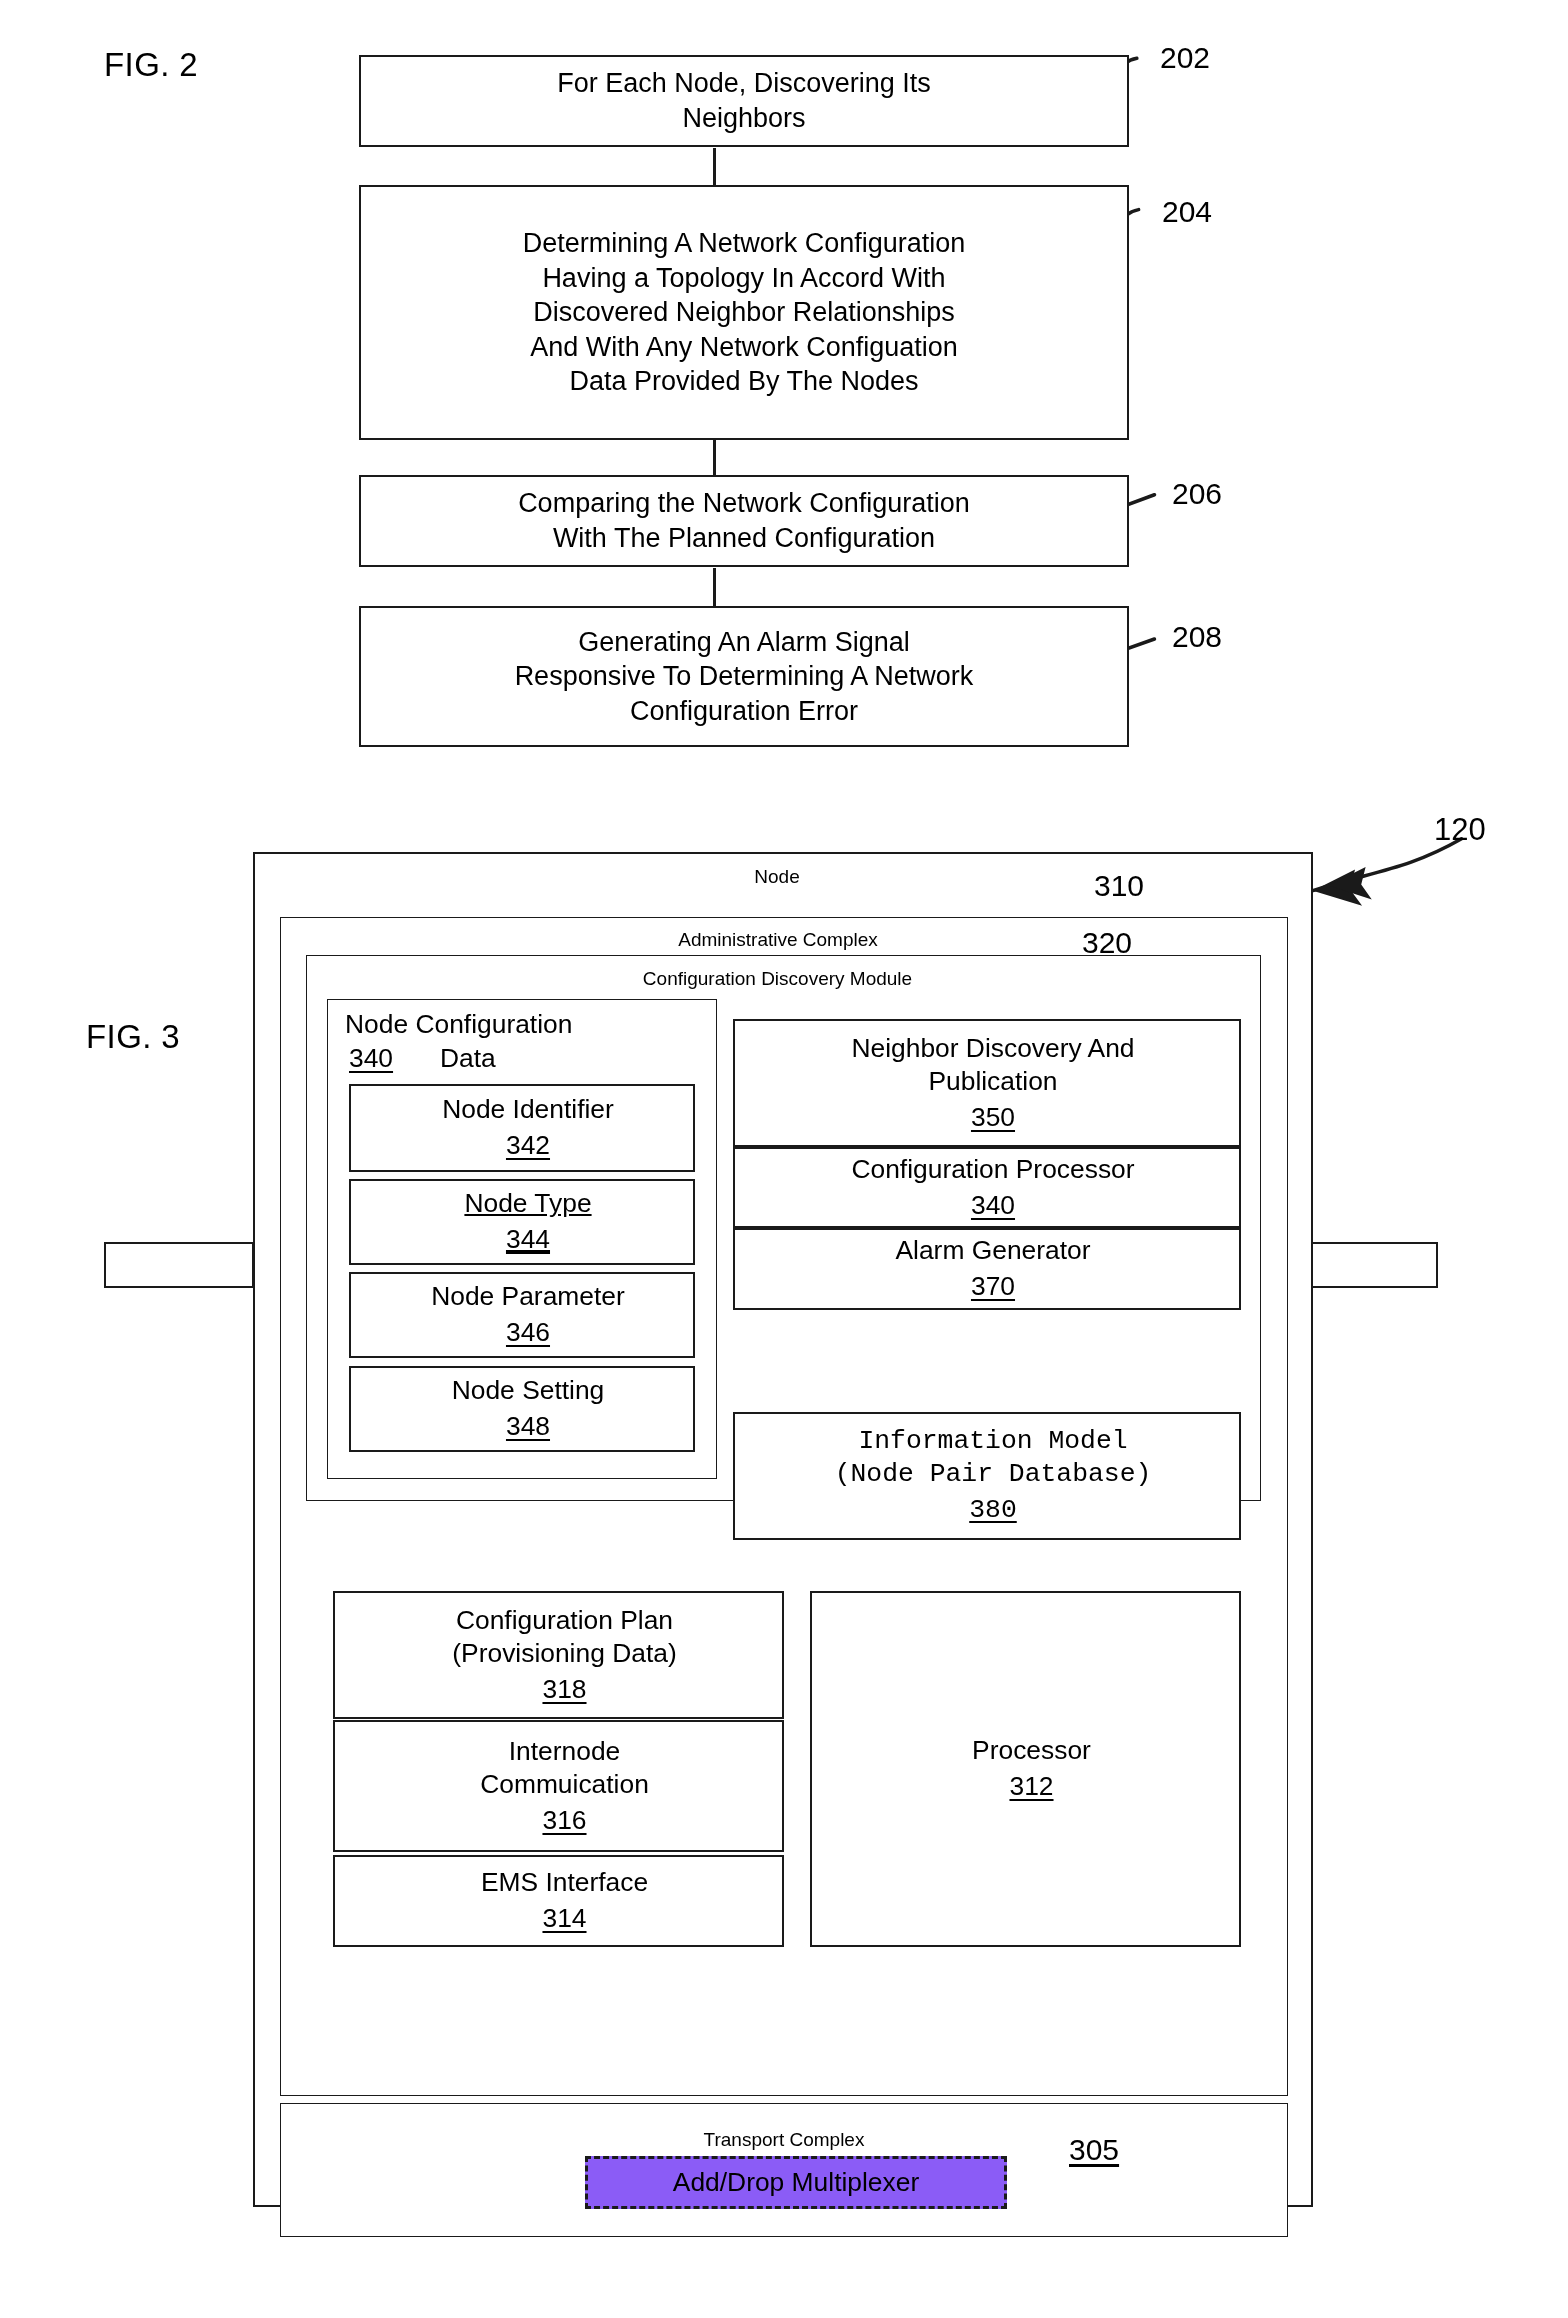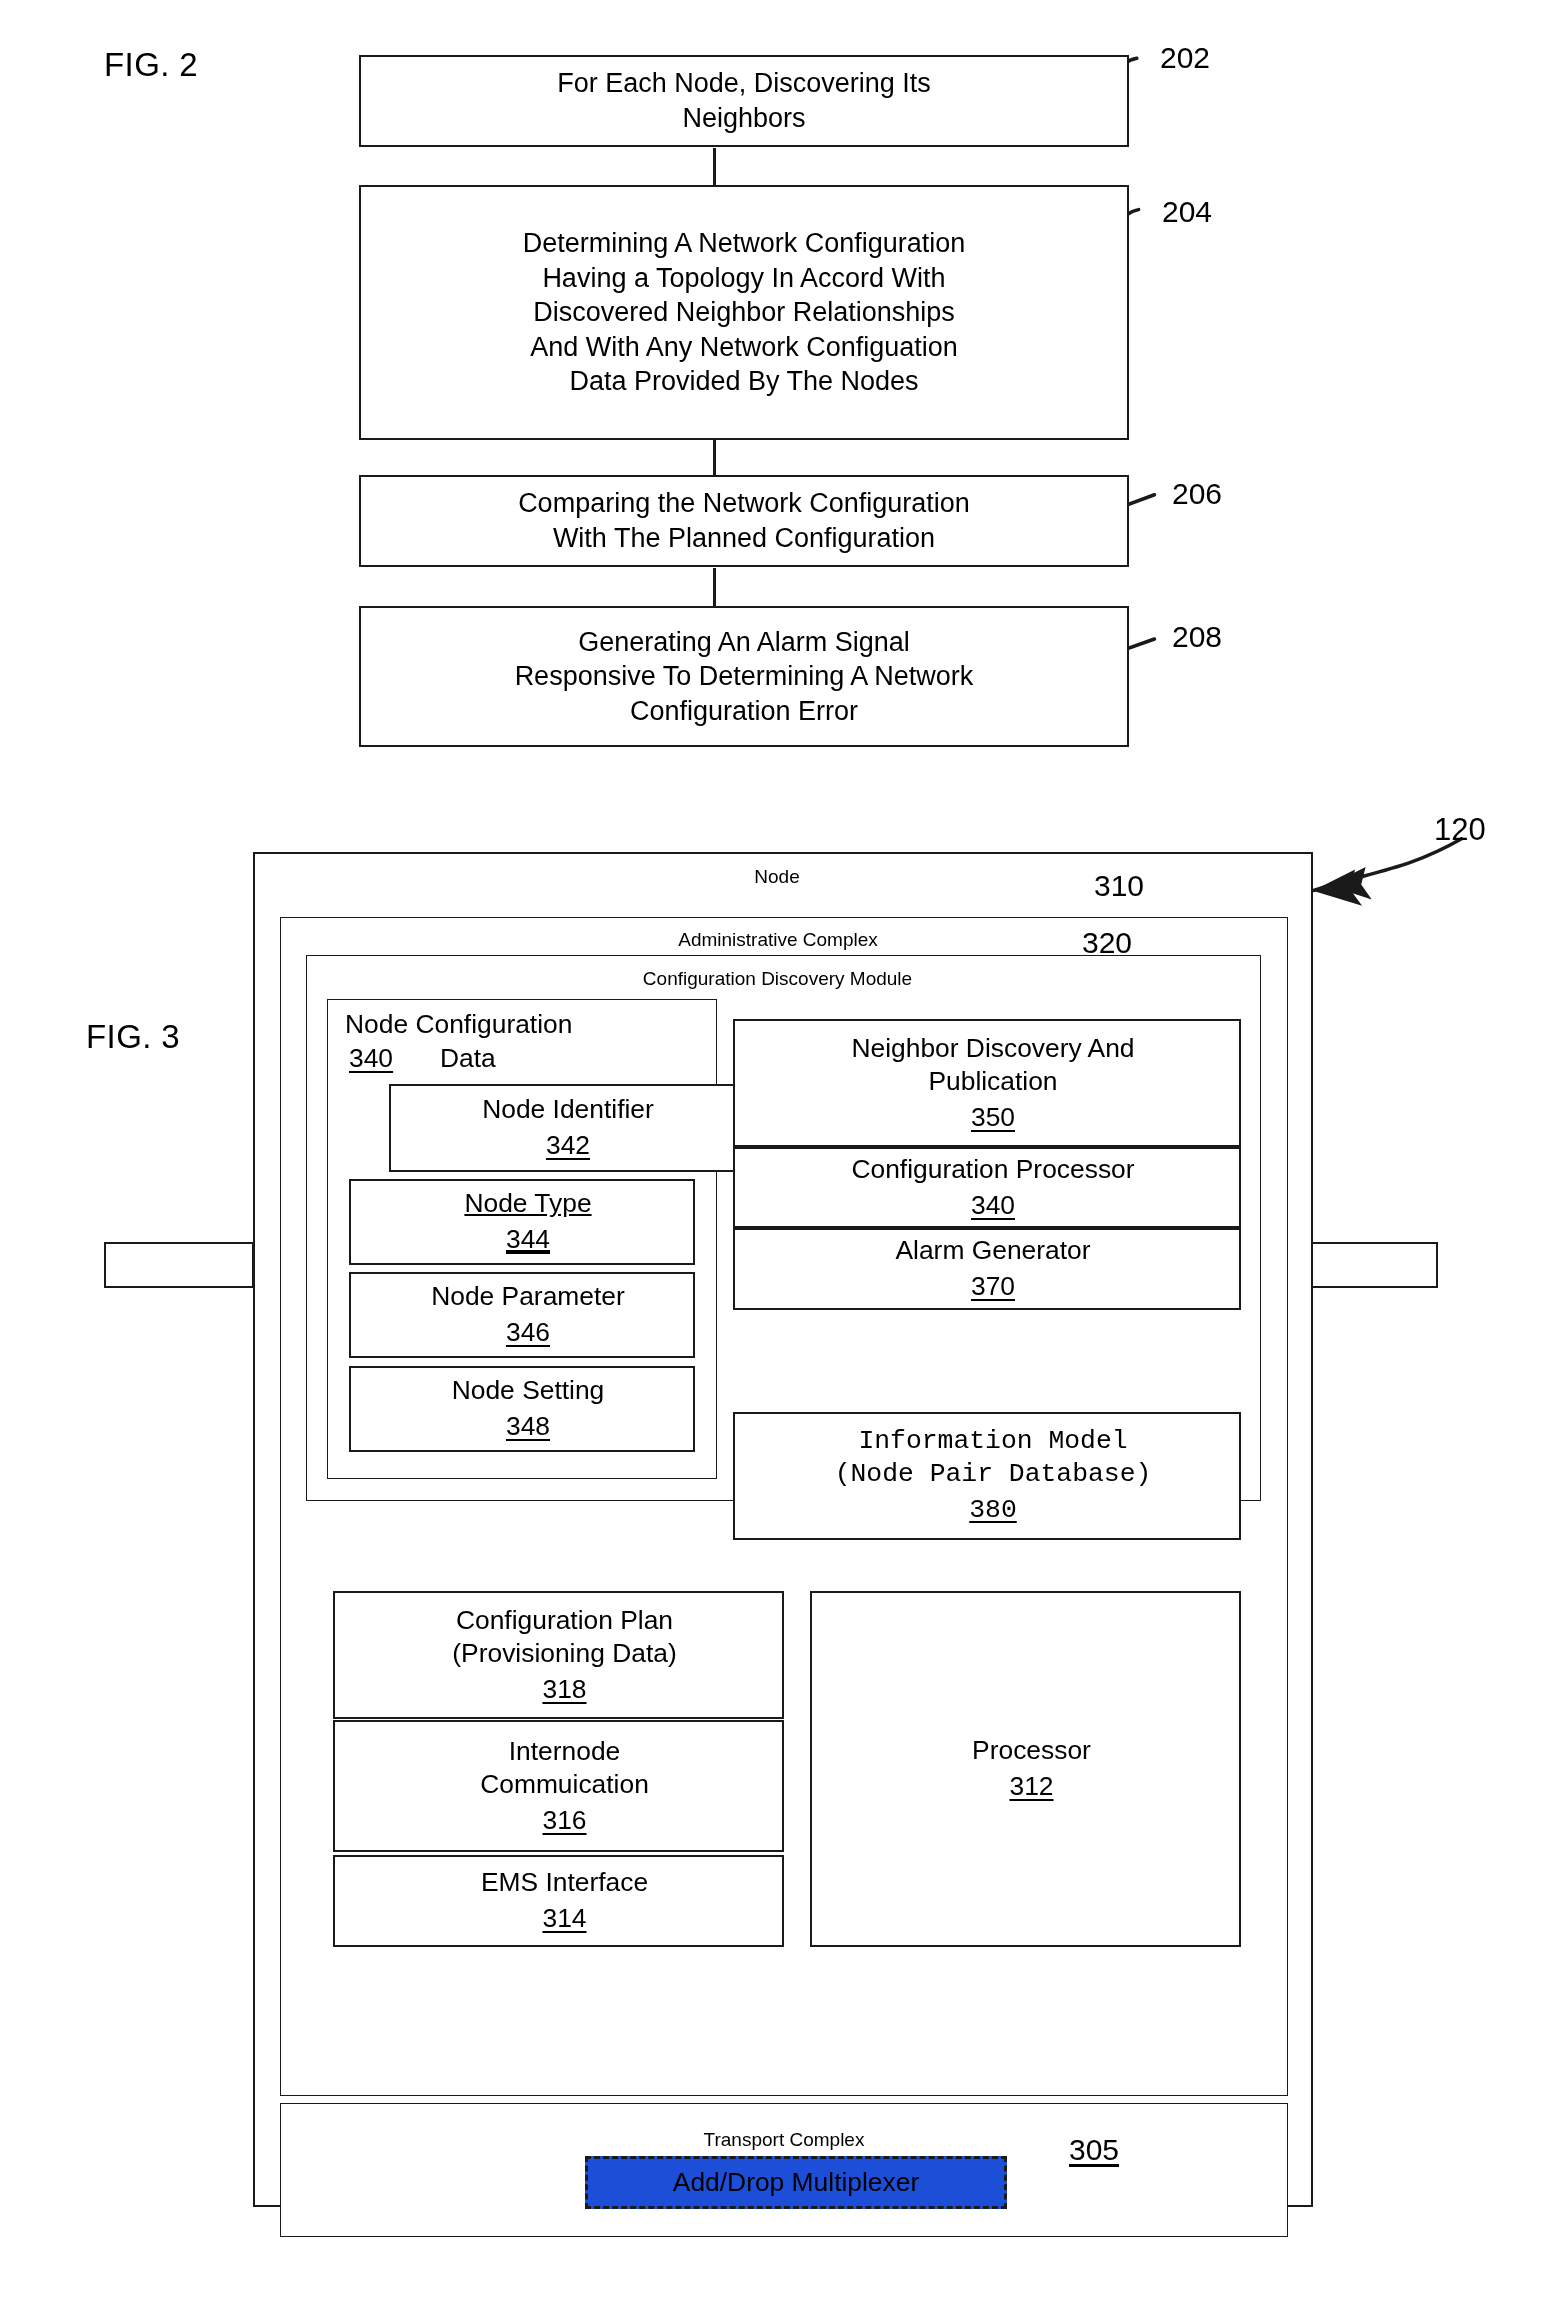--- a/index.html
+++ b/index.html
@@ -95,21 +95,21 @@
   }
   .stub {
     position: absolute;
     border: 2.6px solid #1a1a1a;
     background: #ffffff;
     box-sizing: border-box;
   }
   .dashbox {
     position: absolute;
     border: 3.5px dashed #1a1a1a;
-    background: #1d4ed8;
+    background: #8b5cf6;
     box-sizing: border-box;
     display: flex;
     align-items: center;
     justify-content: center;
     font-size: 26.4px;
   }
   .ncd-title {
     position: absolute;
     font-size: 26.4px;
     line-height: 1.22;
@@ -205,21 +205,21 @@
 
   <div class="box thin" style="left:306px; top:955px; width:955px; height:546px;">
     <div class="hdr" style="top:12.3px;">Configuration Discovery Module</div>
   </div>
 
   <div class="box thin" style="left:327px; top:999px; width:390px; height:480px;"></div>
   <div class="ncd-title" style="left:345px; top:1008px;">Node Configuration</div>
   <div class="ncd-title underlined" style="left:349px; top:1042px;">340</div>
   <div class="ncd-title" style="left:440px; top:1042px;">Data</div>
 
-  <div class="cellbox" style="left:349px; top:1084px; width:346px; height:88px;margin-left:40px;">
+  <div class="cellbox" style="left:349px; top:1084px; width:346px; height:88px;">
     <div>Node Identifier</div>
     <div class="num">342</div>
   </div>
 
   <div class="cellbox" style="left:349px; top:1179px; width:346px; height:86px;text-decoration:underline;">
     <div>Node Type</div>
     <div class="num">344</div>
   </div>
 
   <div class="cellbox" style="left:349px; top:1272px; width:346px; height:86px;">

